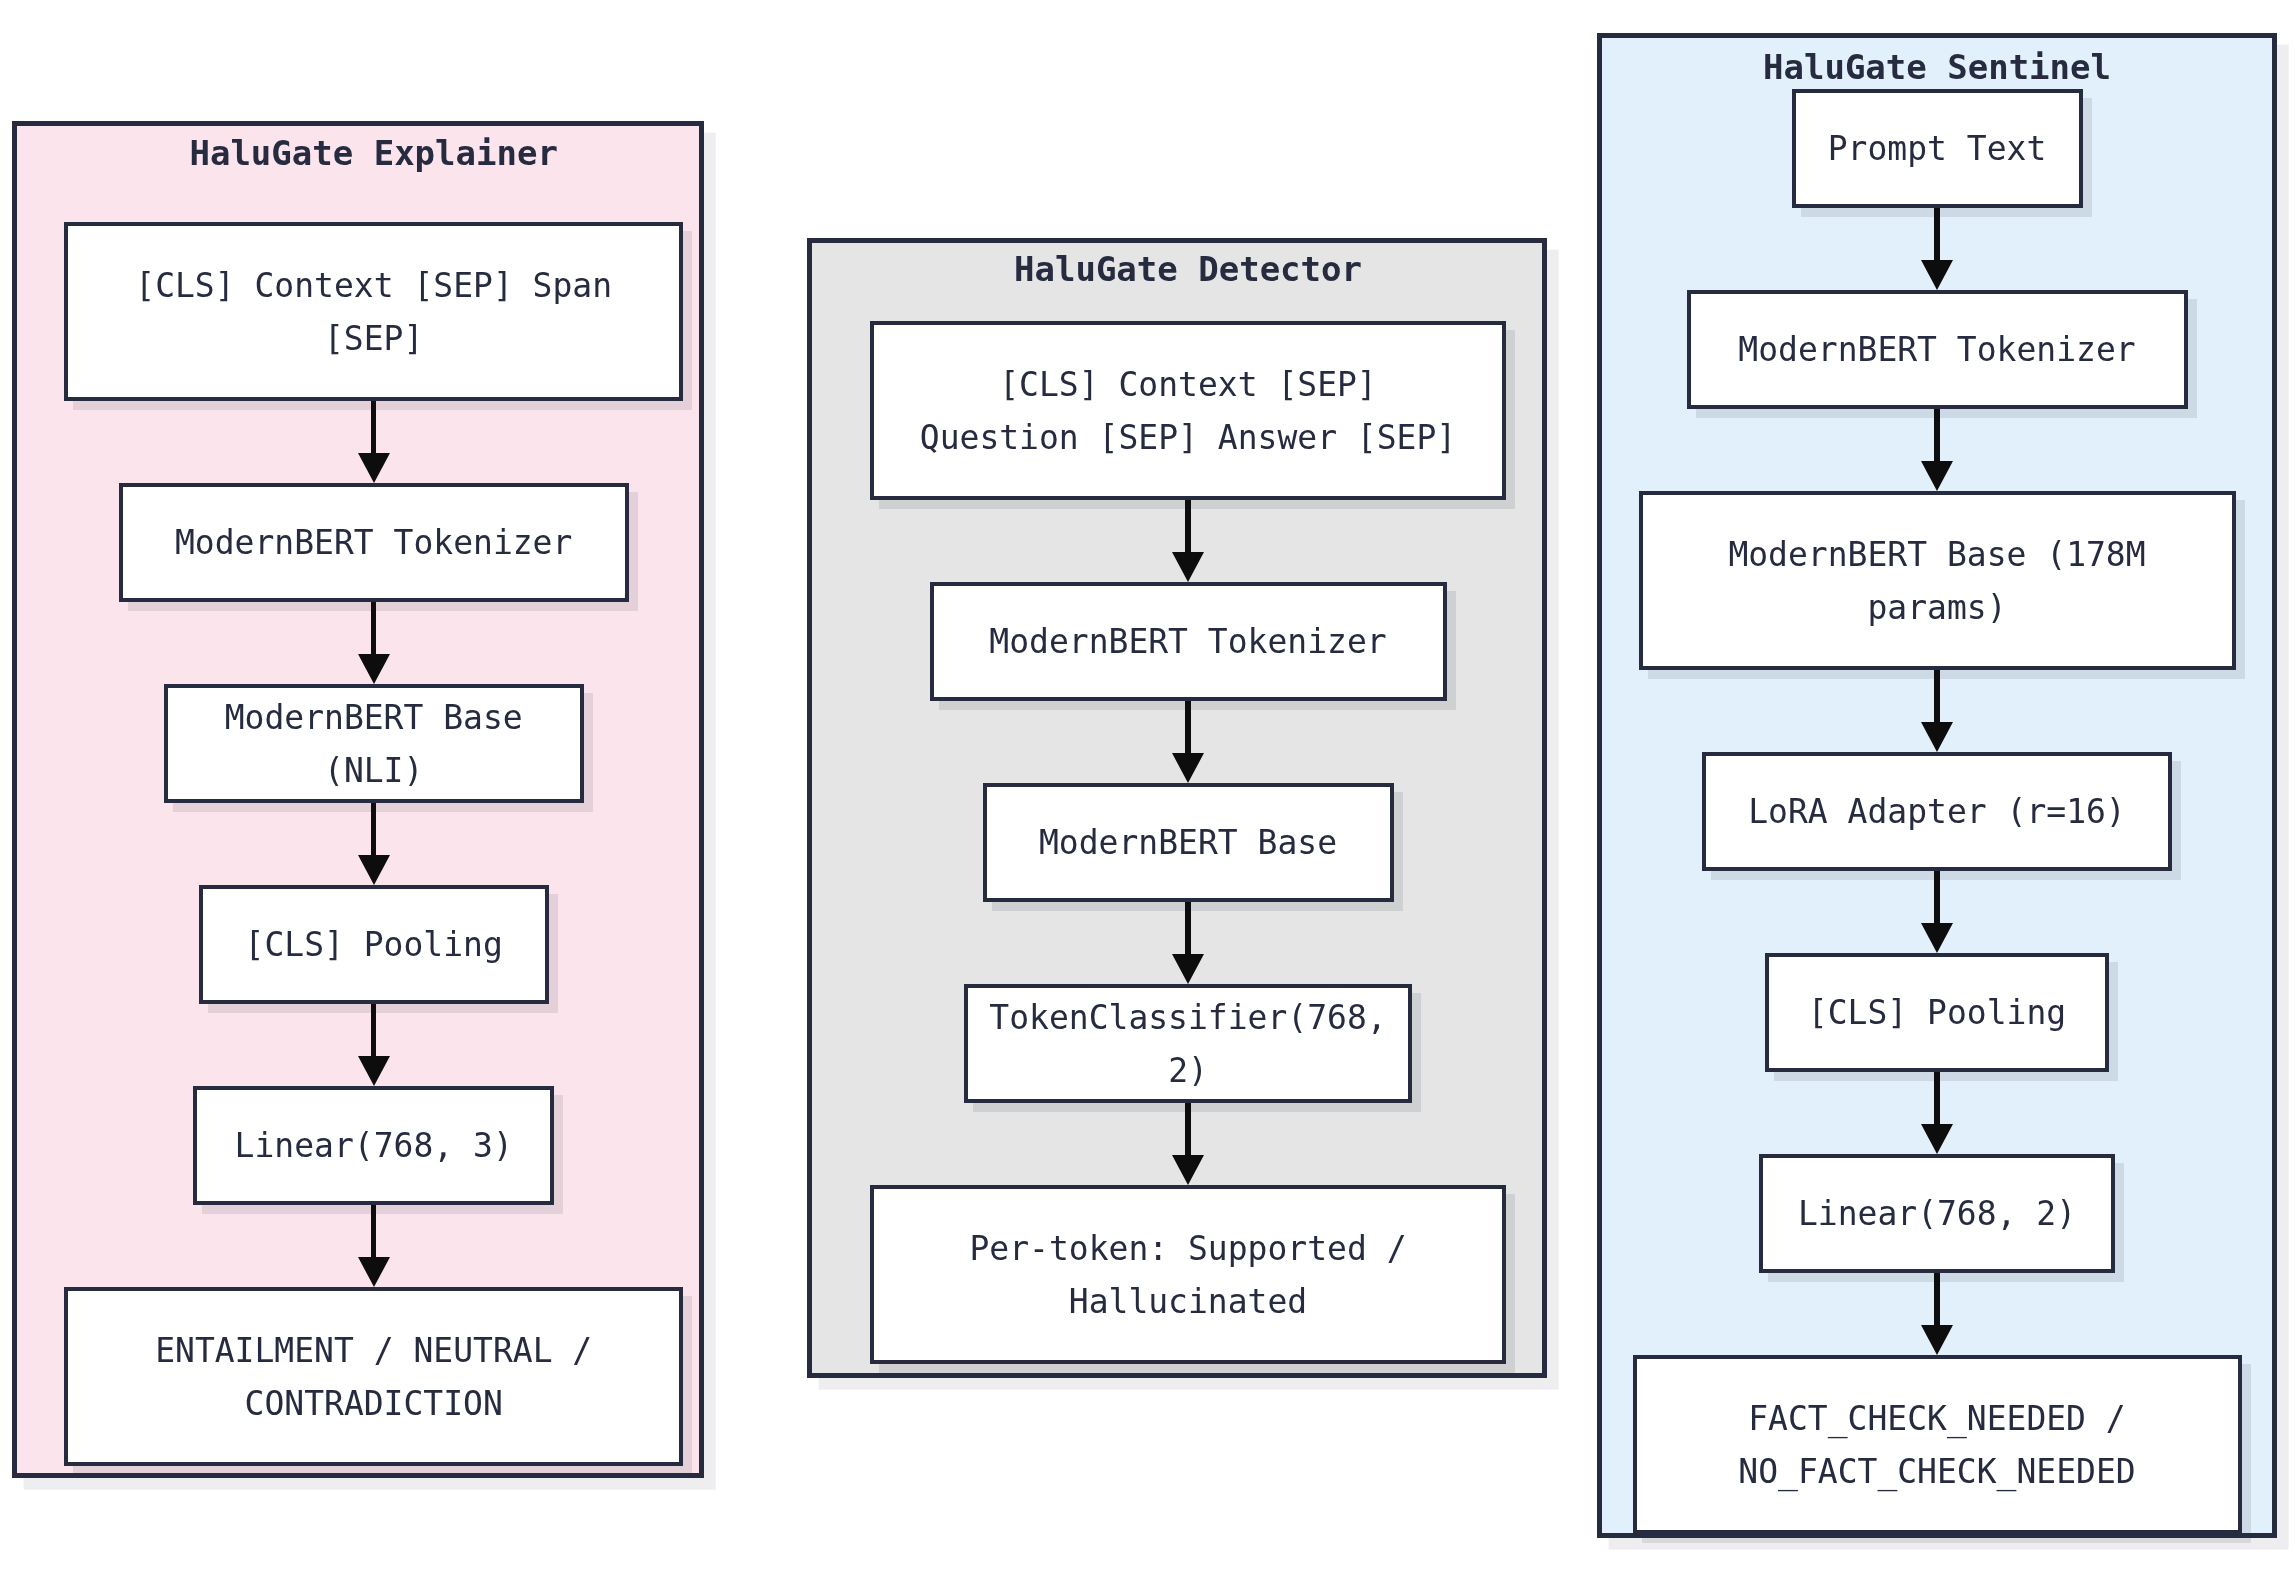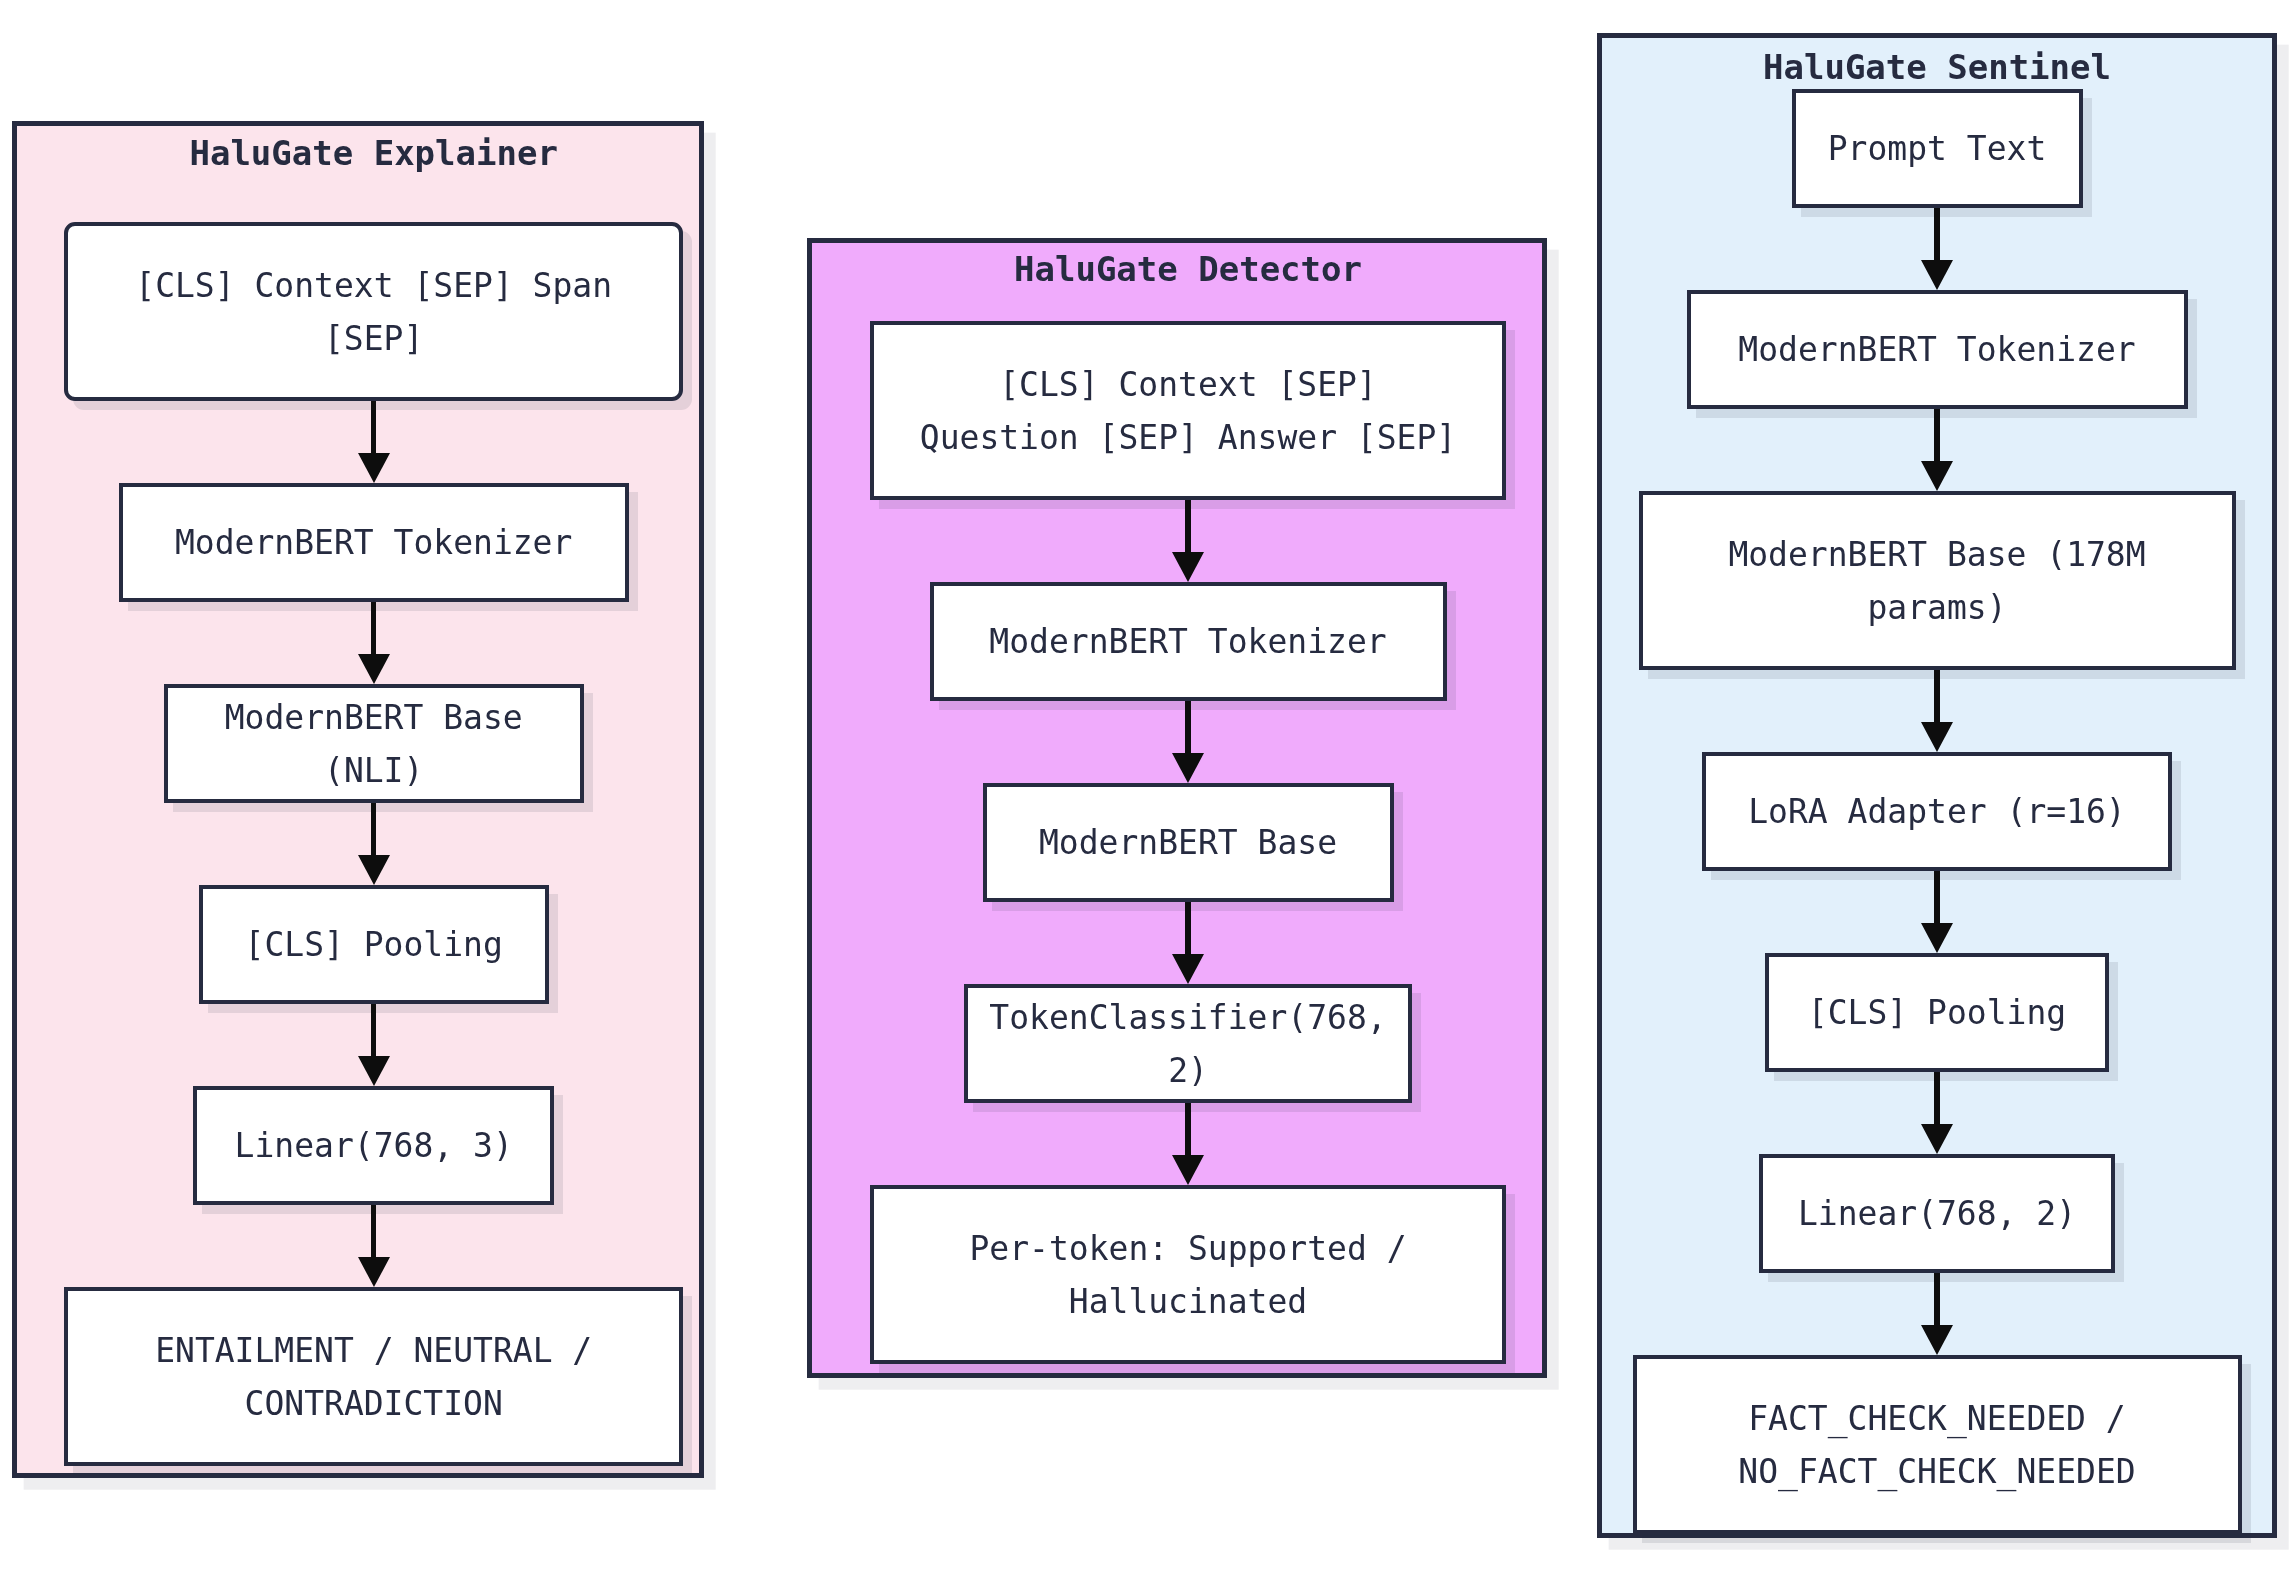--- a/index.html
+++ b/index.html
@@ -8,21 +8,21 @@
     font-family:"DejaVu Sans Mono","Liberation Mono",monospace;
     color:#262b40;overflow:hidden;
   }
   .panel{
     position:absolute;box-sizing:border-box;
     border:5.3px solid #262b40;
     box-shadow:11.7px 11.7px 0 rgba(38,43,64,0.08);
     display:flex;flex-direction:column;align-items:center;
   }
   .panel.pink{background:#fce4ec;padding-left:32px;}
-  .panel.cream{background:#f0abfc;padding-left:22px;}
+  .panel.cream{background:#e5e5e5;padding-left:22px;}
   .panel.blue{background:#e2f0fb;}
   .panel-title{
     flex:none;font-size:34px;line-height:43px;font-weight:600;
     color:#262b40;text-align:center;white-space:nowrap;
   }
   .node{
     flex:none;box-sizing:border-box;background:#ffffff;
     border:4.8px solid #262b40;
     box-shadow:9px 9px 0 rgba(38,43,64,0.11);
     display:flex;align-items:center;justify-content:center;
@@ -40,21 +40,21 @@
     border-left:16.5px solid transparent;border-right:16.5px solid transparent;
     border-top:30px solid #0d0d0d;
   }
 </style>
 </head>
 <body>
 
 <section class="panel pink" style="left:11.7px;top:121px;width:692px;height:1357px;">
   <div class="panel-title" style="margin-top:6.4px;">HaluGate Explainer</div>
 
-  <div class="node h2" style="width:619px;margin-top:47px;border-radius:11px;">[CLS] Context [SEP] Span
+  <div class="node h2" style="width:619px;margin-top:47px;">[CLS] Context [SEP] Span
 [SEP]</div>
 
   <div class="arrow">
     <span class="shaft"></span>
     <span class="head"></span>
   </div>
 
   <div class="node h1" style="width:510px;">ModernBERT Tokenizer</div>
 
   <div class="arrow">

